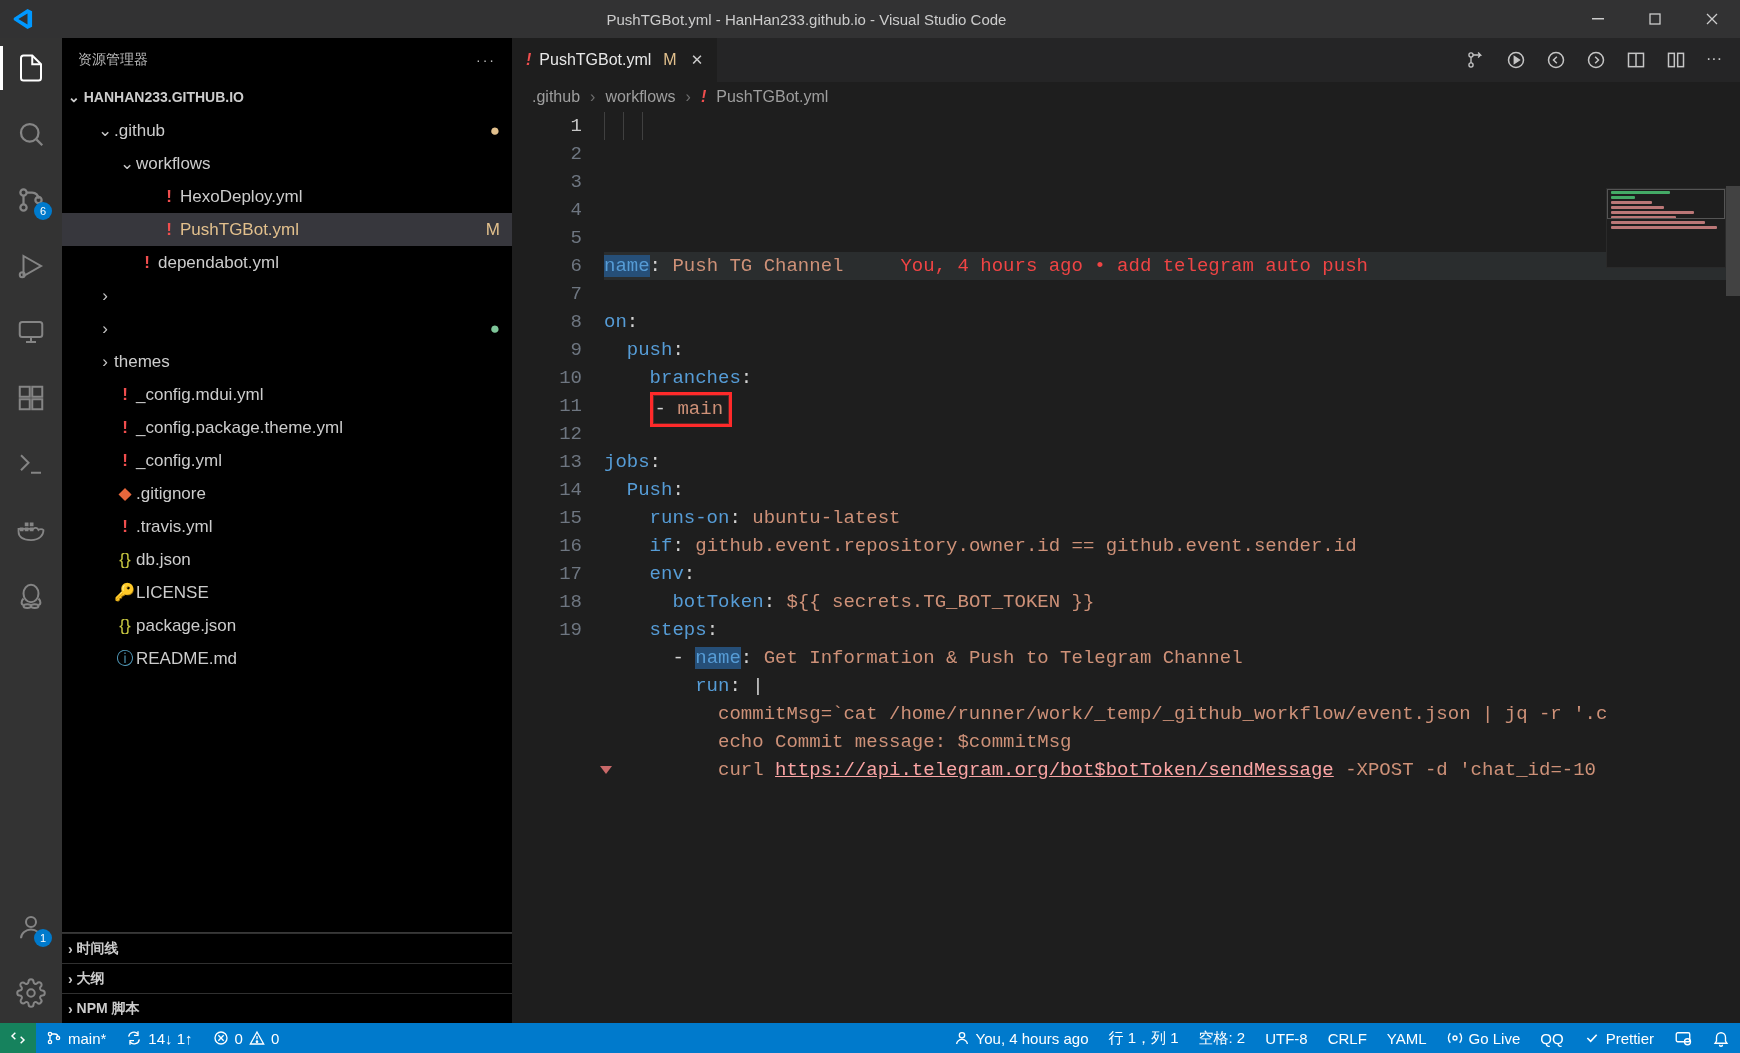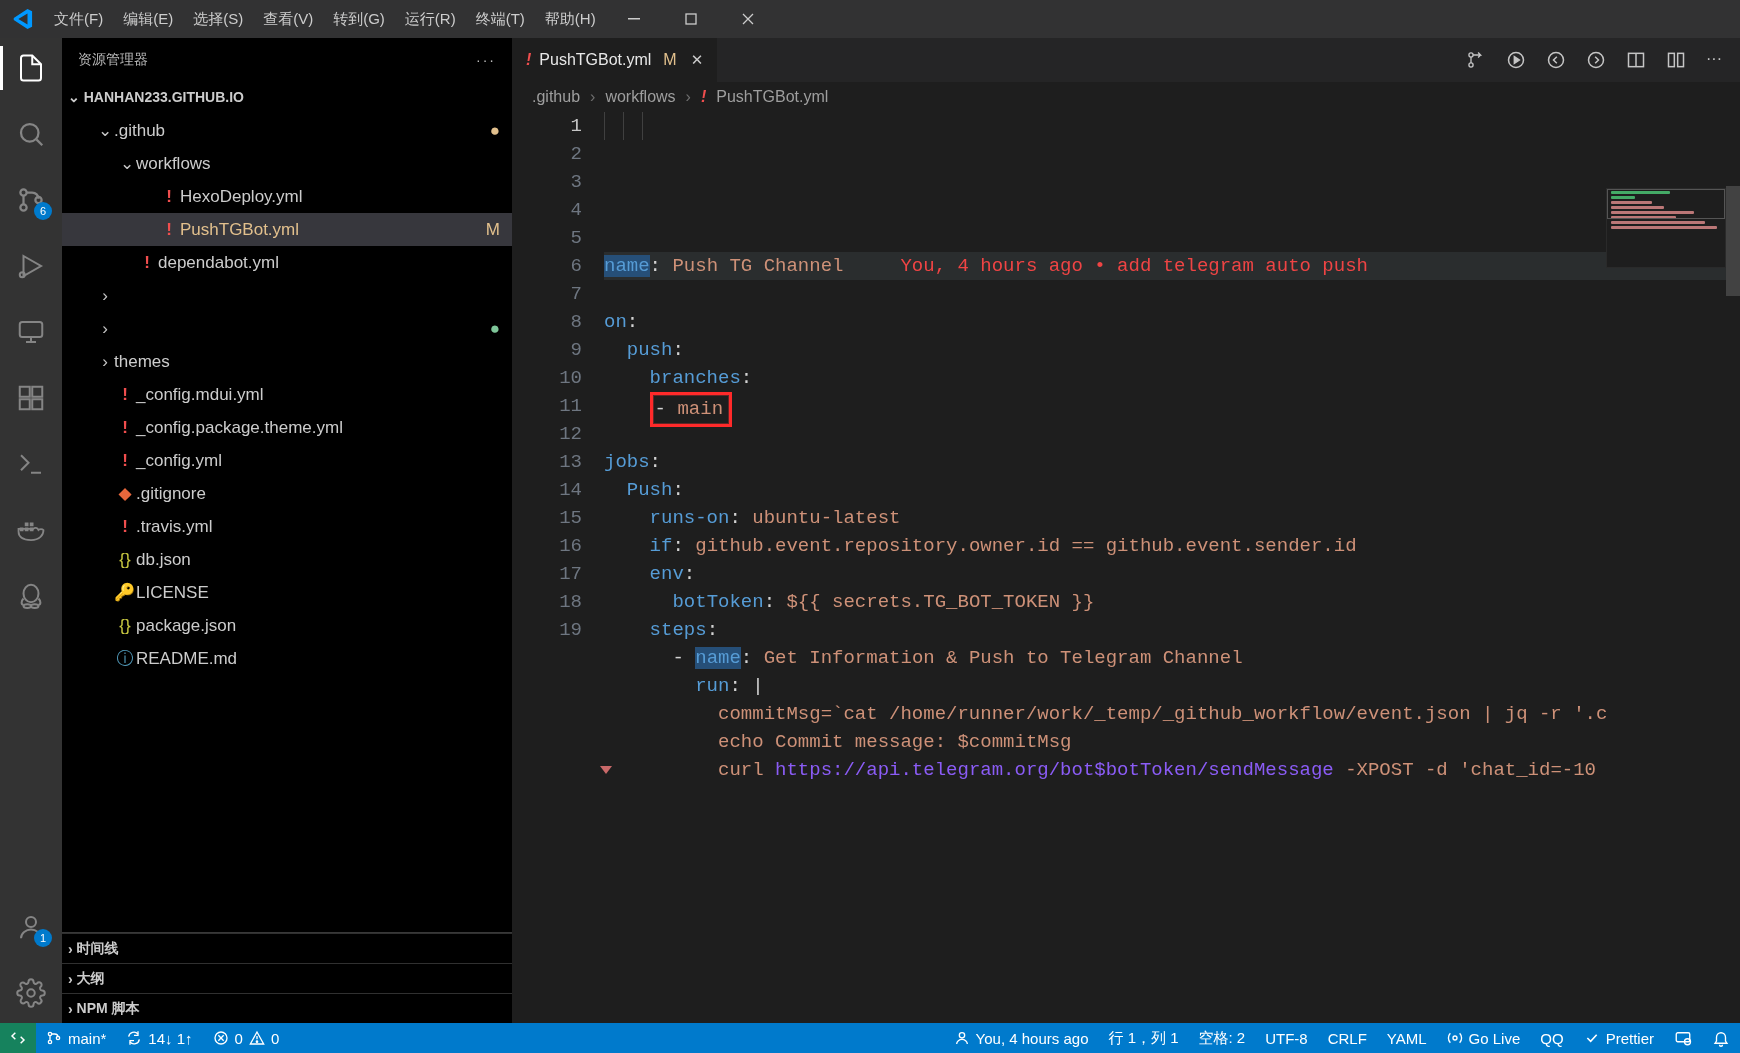--- a/index.html
+++ b/index.html
@@ -120,21 +120,21 @@
 .gutter {
   width:92px; text-align:right; color:#6e7681; padding-right:22px;
   user-select:none;
 }
 .gutter div { height:28px; }
 .code { flex:1; position:relative; white-space:pre; color:#d4d4d4; }
 .code div { height:28px; }
 .tok-key { color:#569cd6; }
 .tok-str { color:#ce9178; }
 .tok-punc { color:#d4d4d4; }
-.tok-link { color:#8b5cf6; }
+.tok-link { color:#fca5a5; text-decoration:underline; }
 .gl-ann { color:#ef4444; }
 .sel { background:#264f78; }
 .hl-box {
   border:3px solid #ff2a2a; padding:0 6px 1px 2px; display:inline-block;
   box-shadow: inset 0 0 0 1px rgba(255,60,60,.3);
 }
 .indent-guide { position:absolute; top:0; bottom:0; width:1px; background:#404040; }
 
 
 .minimap {
@@ -168,30 +168,21 @@
 </style>
 </head>
 <body>
 
 <div class="titlebar">
   <div class="logo">
     <svg width="22" height="22" viewBox="0 0 24 24">
         <path fill="#0098ff" d="M23 3.5v17l-5 2.5L3 13v-2L18 1l5 2.5zM18 18V6L8 12l10 6z"></path>
       </svg>
   </div>
-  <div class="menu" id="menu">
-      <div class="menu-item">文件(F)</div>
-      <div class="menu-item">编辑(E)</div>
-      <div class="menu-item">选择(S)</div>
-      <div class="menu-item">查看(V)</div>
-      <div class="menu-item">转到(G)</div>
-      <div class="menu-item">运行(R)</div>
-      <div class="menu-item">终端(T)</div>
-      <div class="menu-item">帮助(H)</div>
-    </div>
+  <div class="title">PushTGBot.yml - HanHan233.github.io - Visual Studio Code</div>
   <div class="win-controls">
     <div class="win-btn">
       <svg width="12" height="12">
           <rect y="5" width="12" height="1.5" fill="#ccc"></rect>
         </svg>
     </div>
     <div class="win-btn">
       <svg width="12" height="12">
           <rect x="1" y="1" width="10" height="10" fill="none" stroke="#ccc" stroke-width="1.3"></rect>
         </svg>

